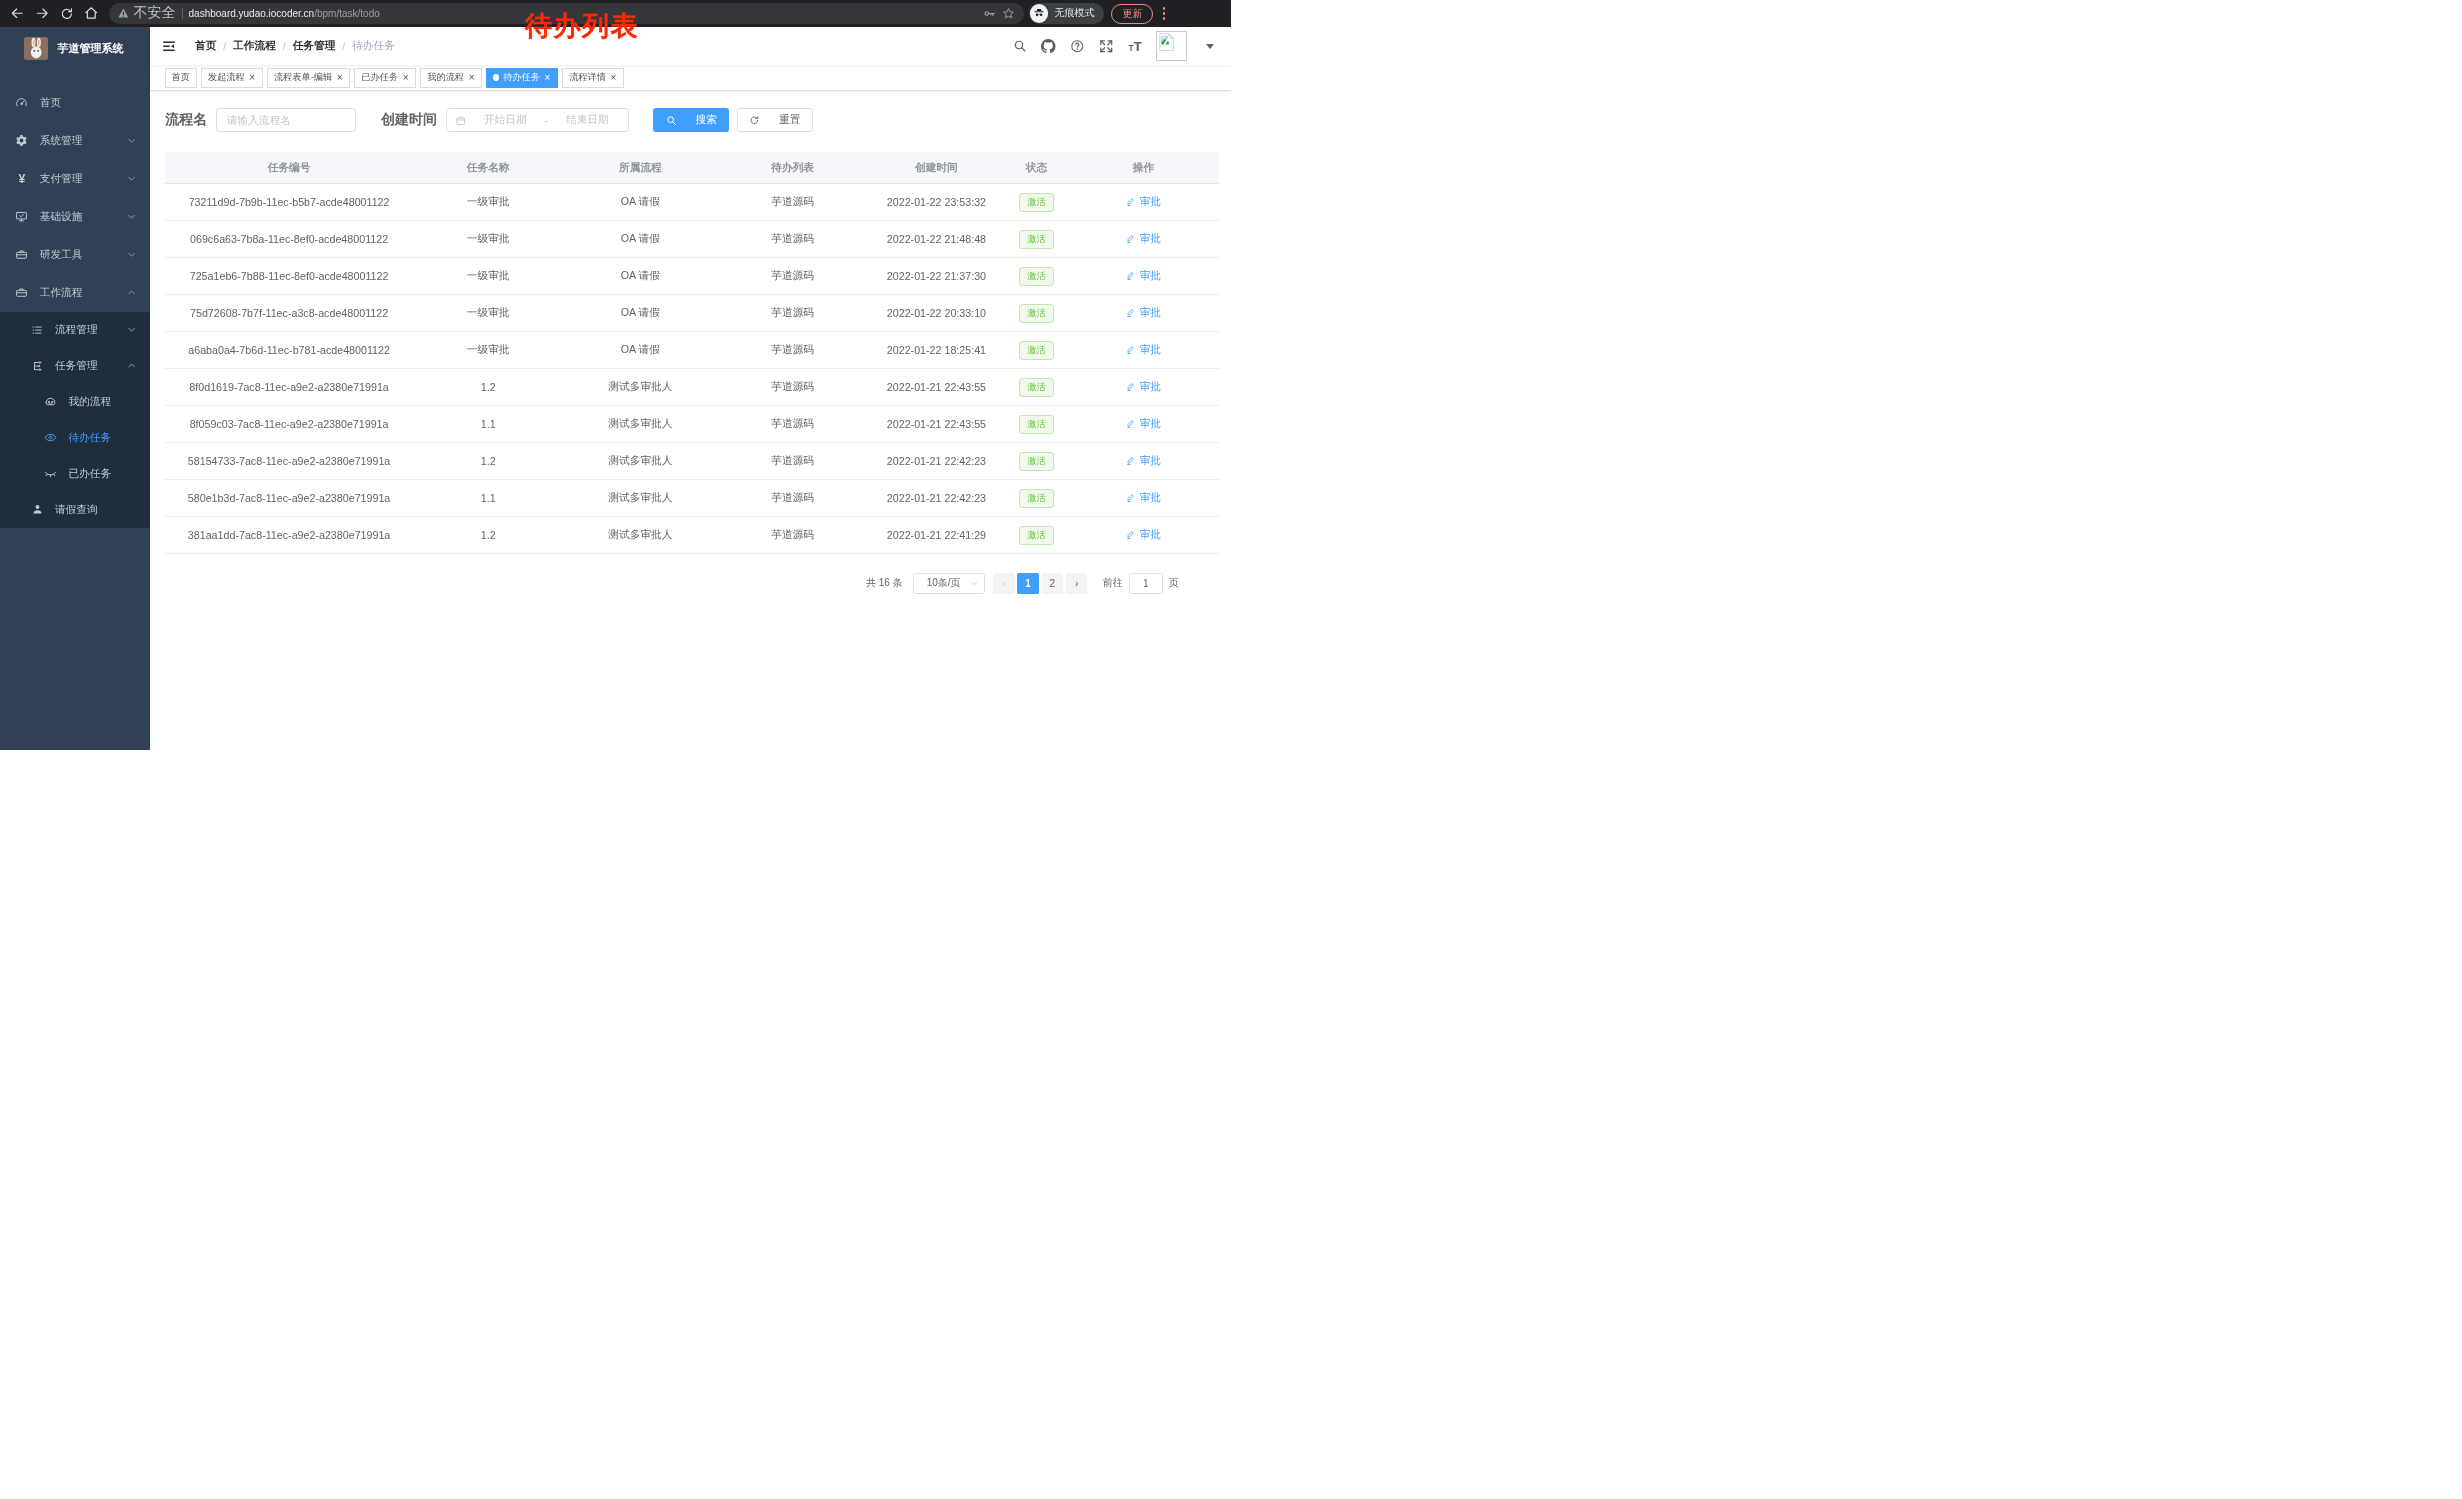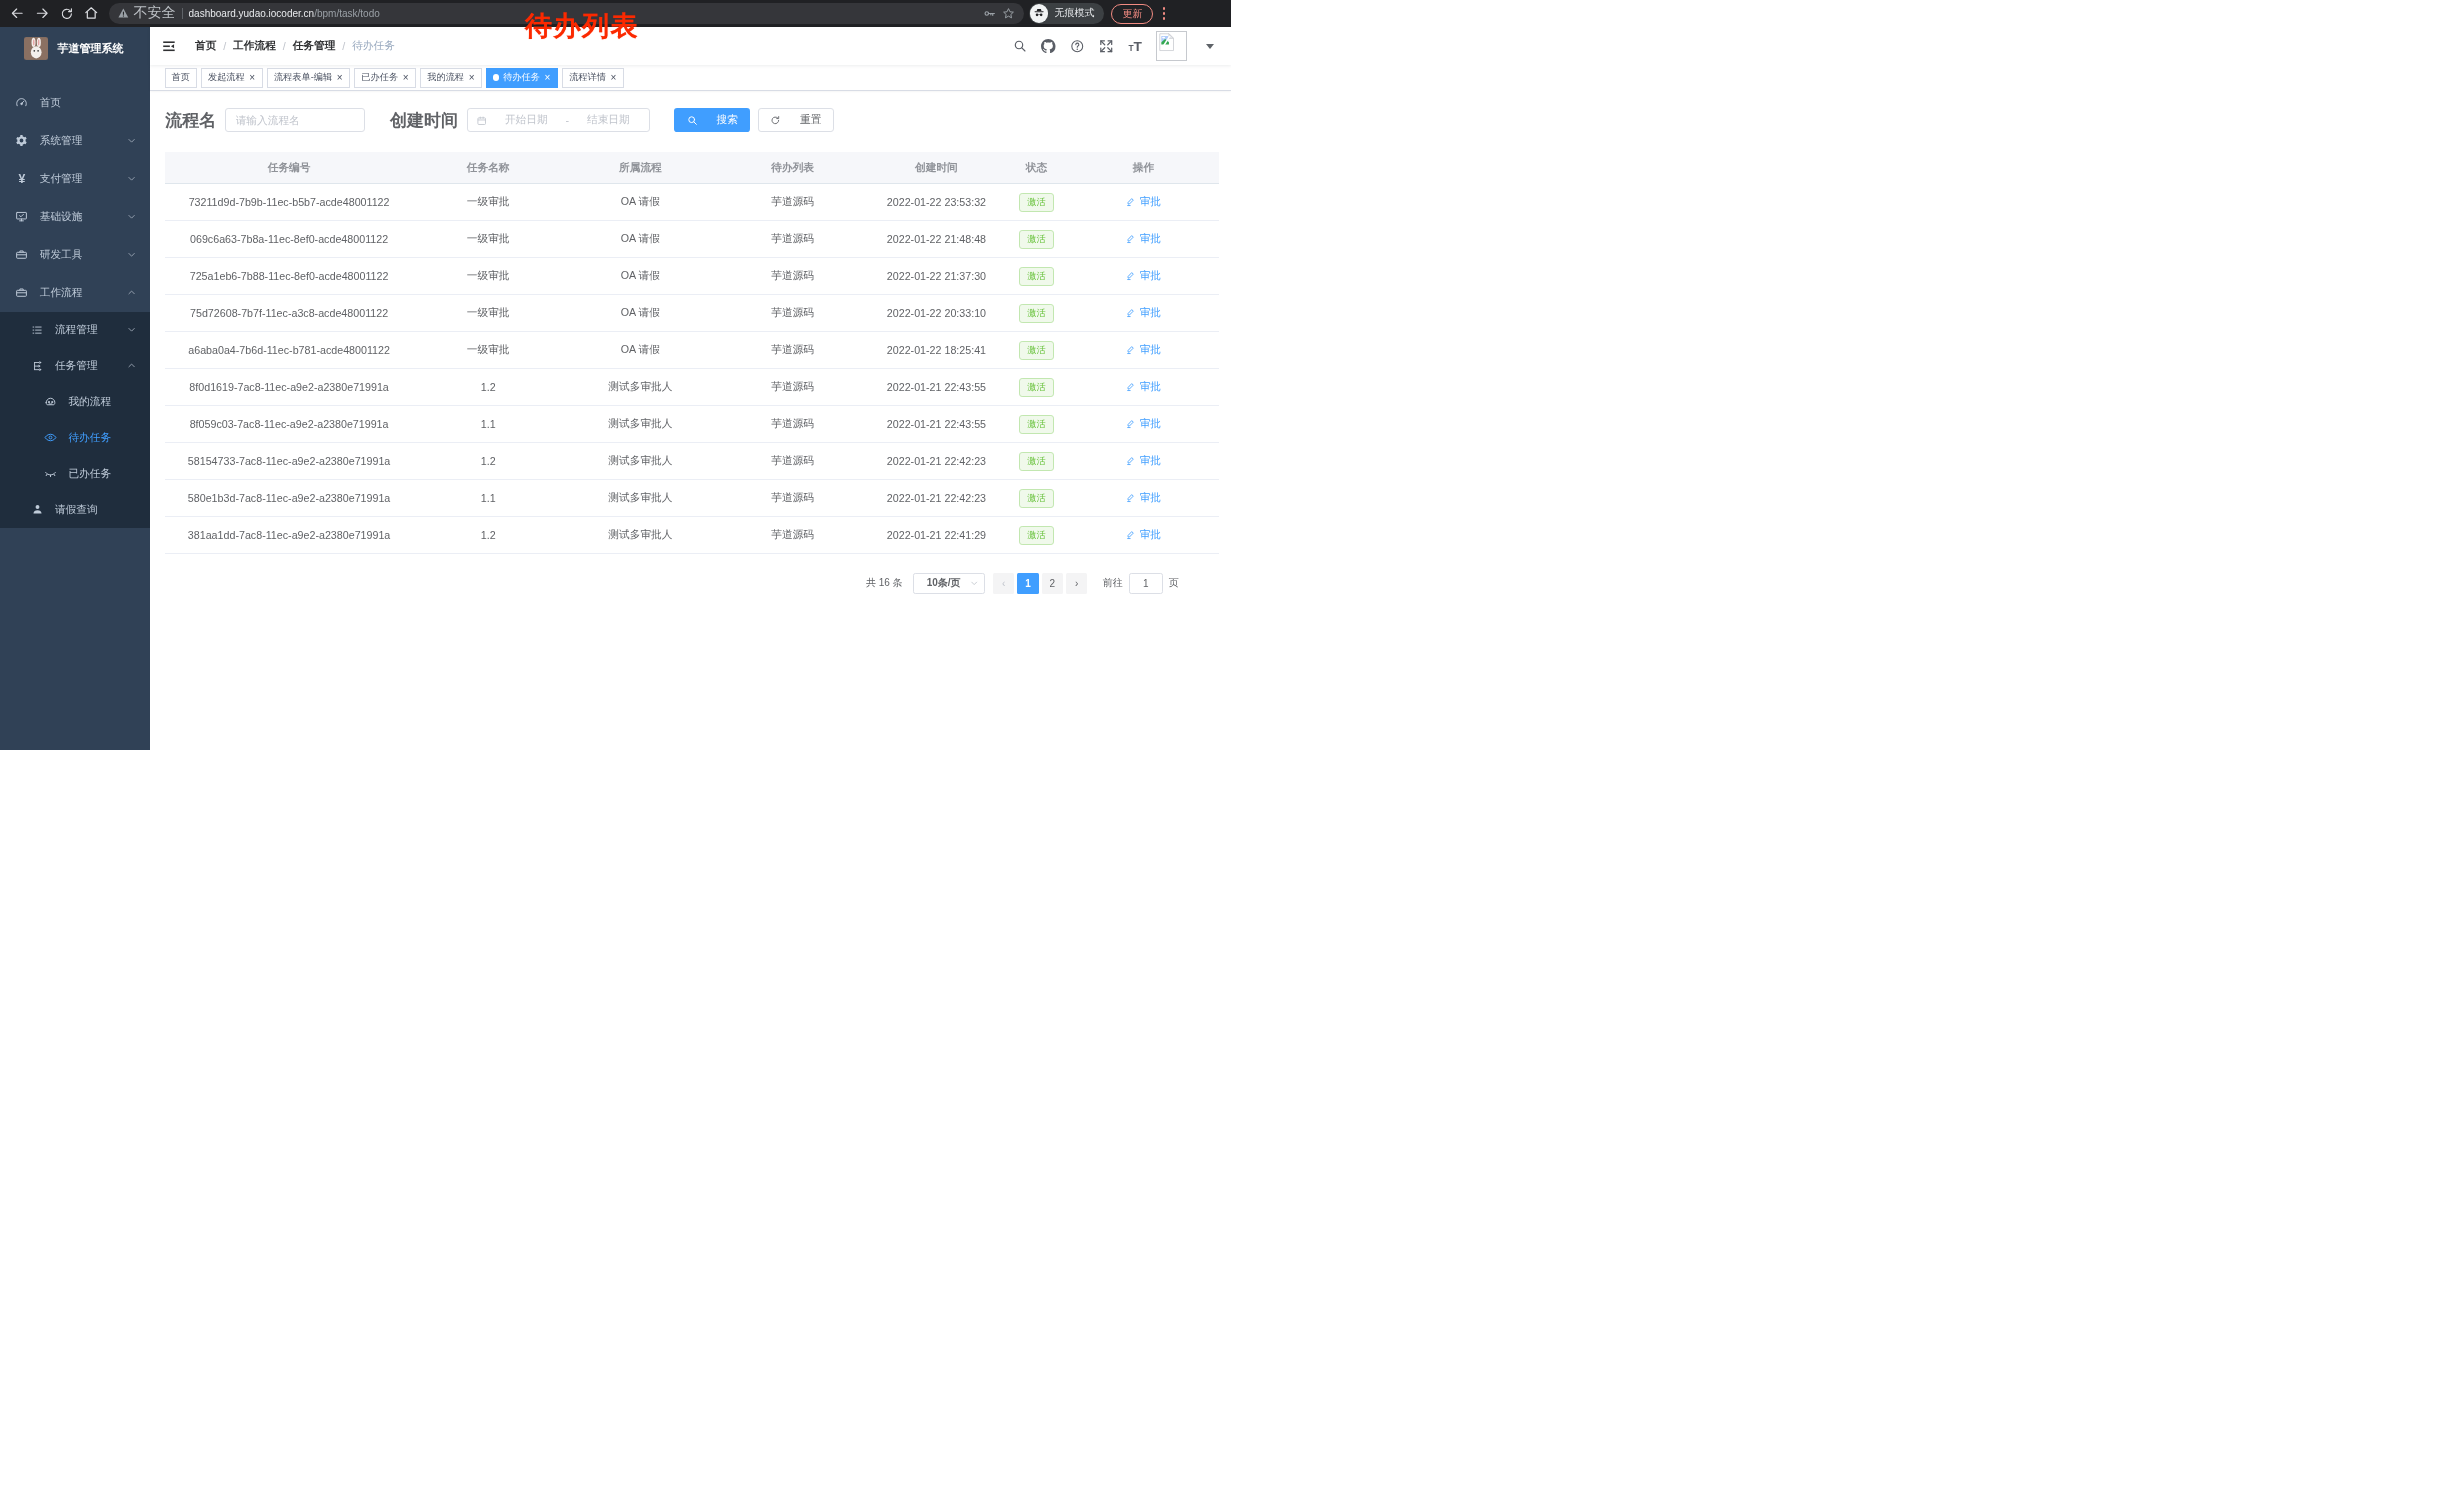--- a/index.html
+++ b/index.html
@@ -64,21 +64,21 @@
   .tagsbar { height:26px; display:flex; align-items:center; padding-left:14.5px; gap:3.8px; border-bottom:0.8px solid #d8dce5; box-shadow:0 0.8px 2.3px rgba(0,0,0,.06); background:#fff; position:relative; z-index:4; }
   .tag { height:20px; display:inline-flex; align-items:center; border:0.8px solid #d8dce5; background:#fff; color:#495060; font-size:9.2px; padding:0 6.1px; gap:3.8px; cursor:pointer; white-space:nowrap; }
   .tag .x { font-size:10px; line-height:1; color:#495060; padding:0 0.8px; }
   .tag.active { background:#409eff; border-color:#409eff; color:#fff; }
   .tag.active .x { color:#fff; }
   .tag .dot { width:6.1px; height:6.1px; border-radius:50%; background:#fff; }
 
   
   .content { padding:17px 12.2px 0 15.3px; flex:1; }
   .filter-row { display:flex; align-items:center; }
-  .f-label { font-size:17px; color:#606266; font-weight:700; margin-right:9.2px; white-space:nowrap;text-align:right; }
+  .f-label { font-size:14px; color:#606266; font-weight:700; margin-right:9.2px; white-space:nowrap;text-align:right; }
   .f-input { width:140px; height:24.4px; border:0.8px solid #dcdfe6; border-radius:3.1px; padding:0 9.2px; font-size:10.7px; color:#606266; outline:none; font-family:inherit; }
   .f-input::placeholder { color:#c0c4cc; }
   .gap32 { width:24.4px; } .gap10 { width:7.6px; }
   .date-range { width:183px; height:24.4px; border:0.8px solid #dcdfe6; border-radius:3.1px; display:flex; align-items:center; padding:0 7.6px; gap:6.1px; color:#c0c4cc; font-size:10.7px; cursor:pointer; }
   .date-range .ph { flex:1; text-align:center; white-space:nowrap; }
   .date-range .dash { color:#c0c4cc; }
   .btn { height:24.4px; border-radius:3.1px; display:inline-flex; align-items:center; gap:19px; font-size:10.7px; padding:0 11.4px; cursor:pointer; border:0.8px solid transparent; white-space:nowrap; }
   .btn-primary { background:#409eff; color:#fff; }
   .btn-plain { background:#fff; color:#606266; border-color:#dcdfe6; }
 
@@ -87,21 +87,21 @@
   .tr { display:grid; grid-template-columns:23.5% 14.3% 14.6% 14.3% 13% 6% 14.3%; align-items:center; }
   .thead { background:#f6f7fa; height:32px; color:#909399; font-weight:700; border-bottom:0.8px solid #dfe6ec; }
   .th, .td { text-align:center; padding:0 4.6px; white-space:nowrap; overflow:hidden; }
   .tbody .tr { height:37px; border-bottom:0.8px solid #ebeef5; color:#606266; background:#fff; }
   .tag-success { display:inline-block; background:#f0f9eb; border:0.8px solid #c2e7b0; color:#67c23a; font-size:9.2px; line-height:17px; padding:0 6.9px; border-radius:3.1px; }
   .link-approve { color:#409eff; display:inline-flex; align-items:center; gap:3.8px; cursor:pointer; }
 
   
   .pagination { margin-top:18.3px; display:flex; align-items:center; justify-content:flex-end; padding-right:40px; font-size:10px; color:#606266; gap:6.1px; }
   .pg-total { margin-right:4.6px; white-space:nowrap; }
-  .pg-size { width:72px; height:21.4px; border:0.8px solid #dcdfe6; border-radius:2.3px; display:flex; align-items:center; padding:0 6.1px; gap:3px; cursor:pointer; white-space:nowrap;font-weight:bold; }
+  .pg-size { width:72px; height:21.4px; border:0.8px solid #dcdfe6; border-radius:2.3px; display:flex; align-items:center; padding:0 6.1px; gap:3px; cursor:pointer; white-space:nowrap; }
   .pg-size .v { flex:1; text-align:center; }
   .pg-size .chev { color:#c0c4cc; }
   .pg-btn { min-width:21.4px; height:21.4px; border-radius:1.5px; background:#f4f4f5; color:#606266; display:flex; align-items:center; justify-content:center; font-size:10px; cursor:pointer; margin:0 1.5px; }
   .pg-btn.disabled { color:#c0c4cc; cursor:default; }
   .pg-btn.active { background:#409eff; color:#fff; font-weight:700; cursor:default; }
   .pg-goto { display:flex; align-items:center; gap:6.1px; margin-left:7.6px; white-space:nowrap; }
   .pg-input { width:34px; height:21.4px; border:0.8px solid #dcdfe6; border-radius:2.3px; text-align:center; font-size:10px; color:#606266; outline:none; font-family:inherit; }
 </style>
 </head>
 <body>

